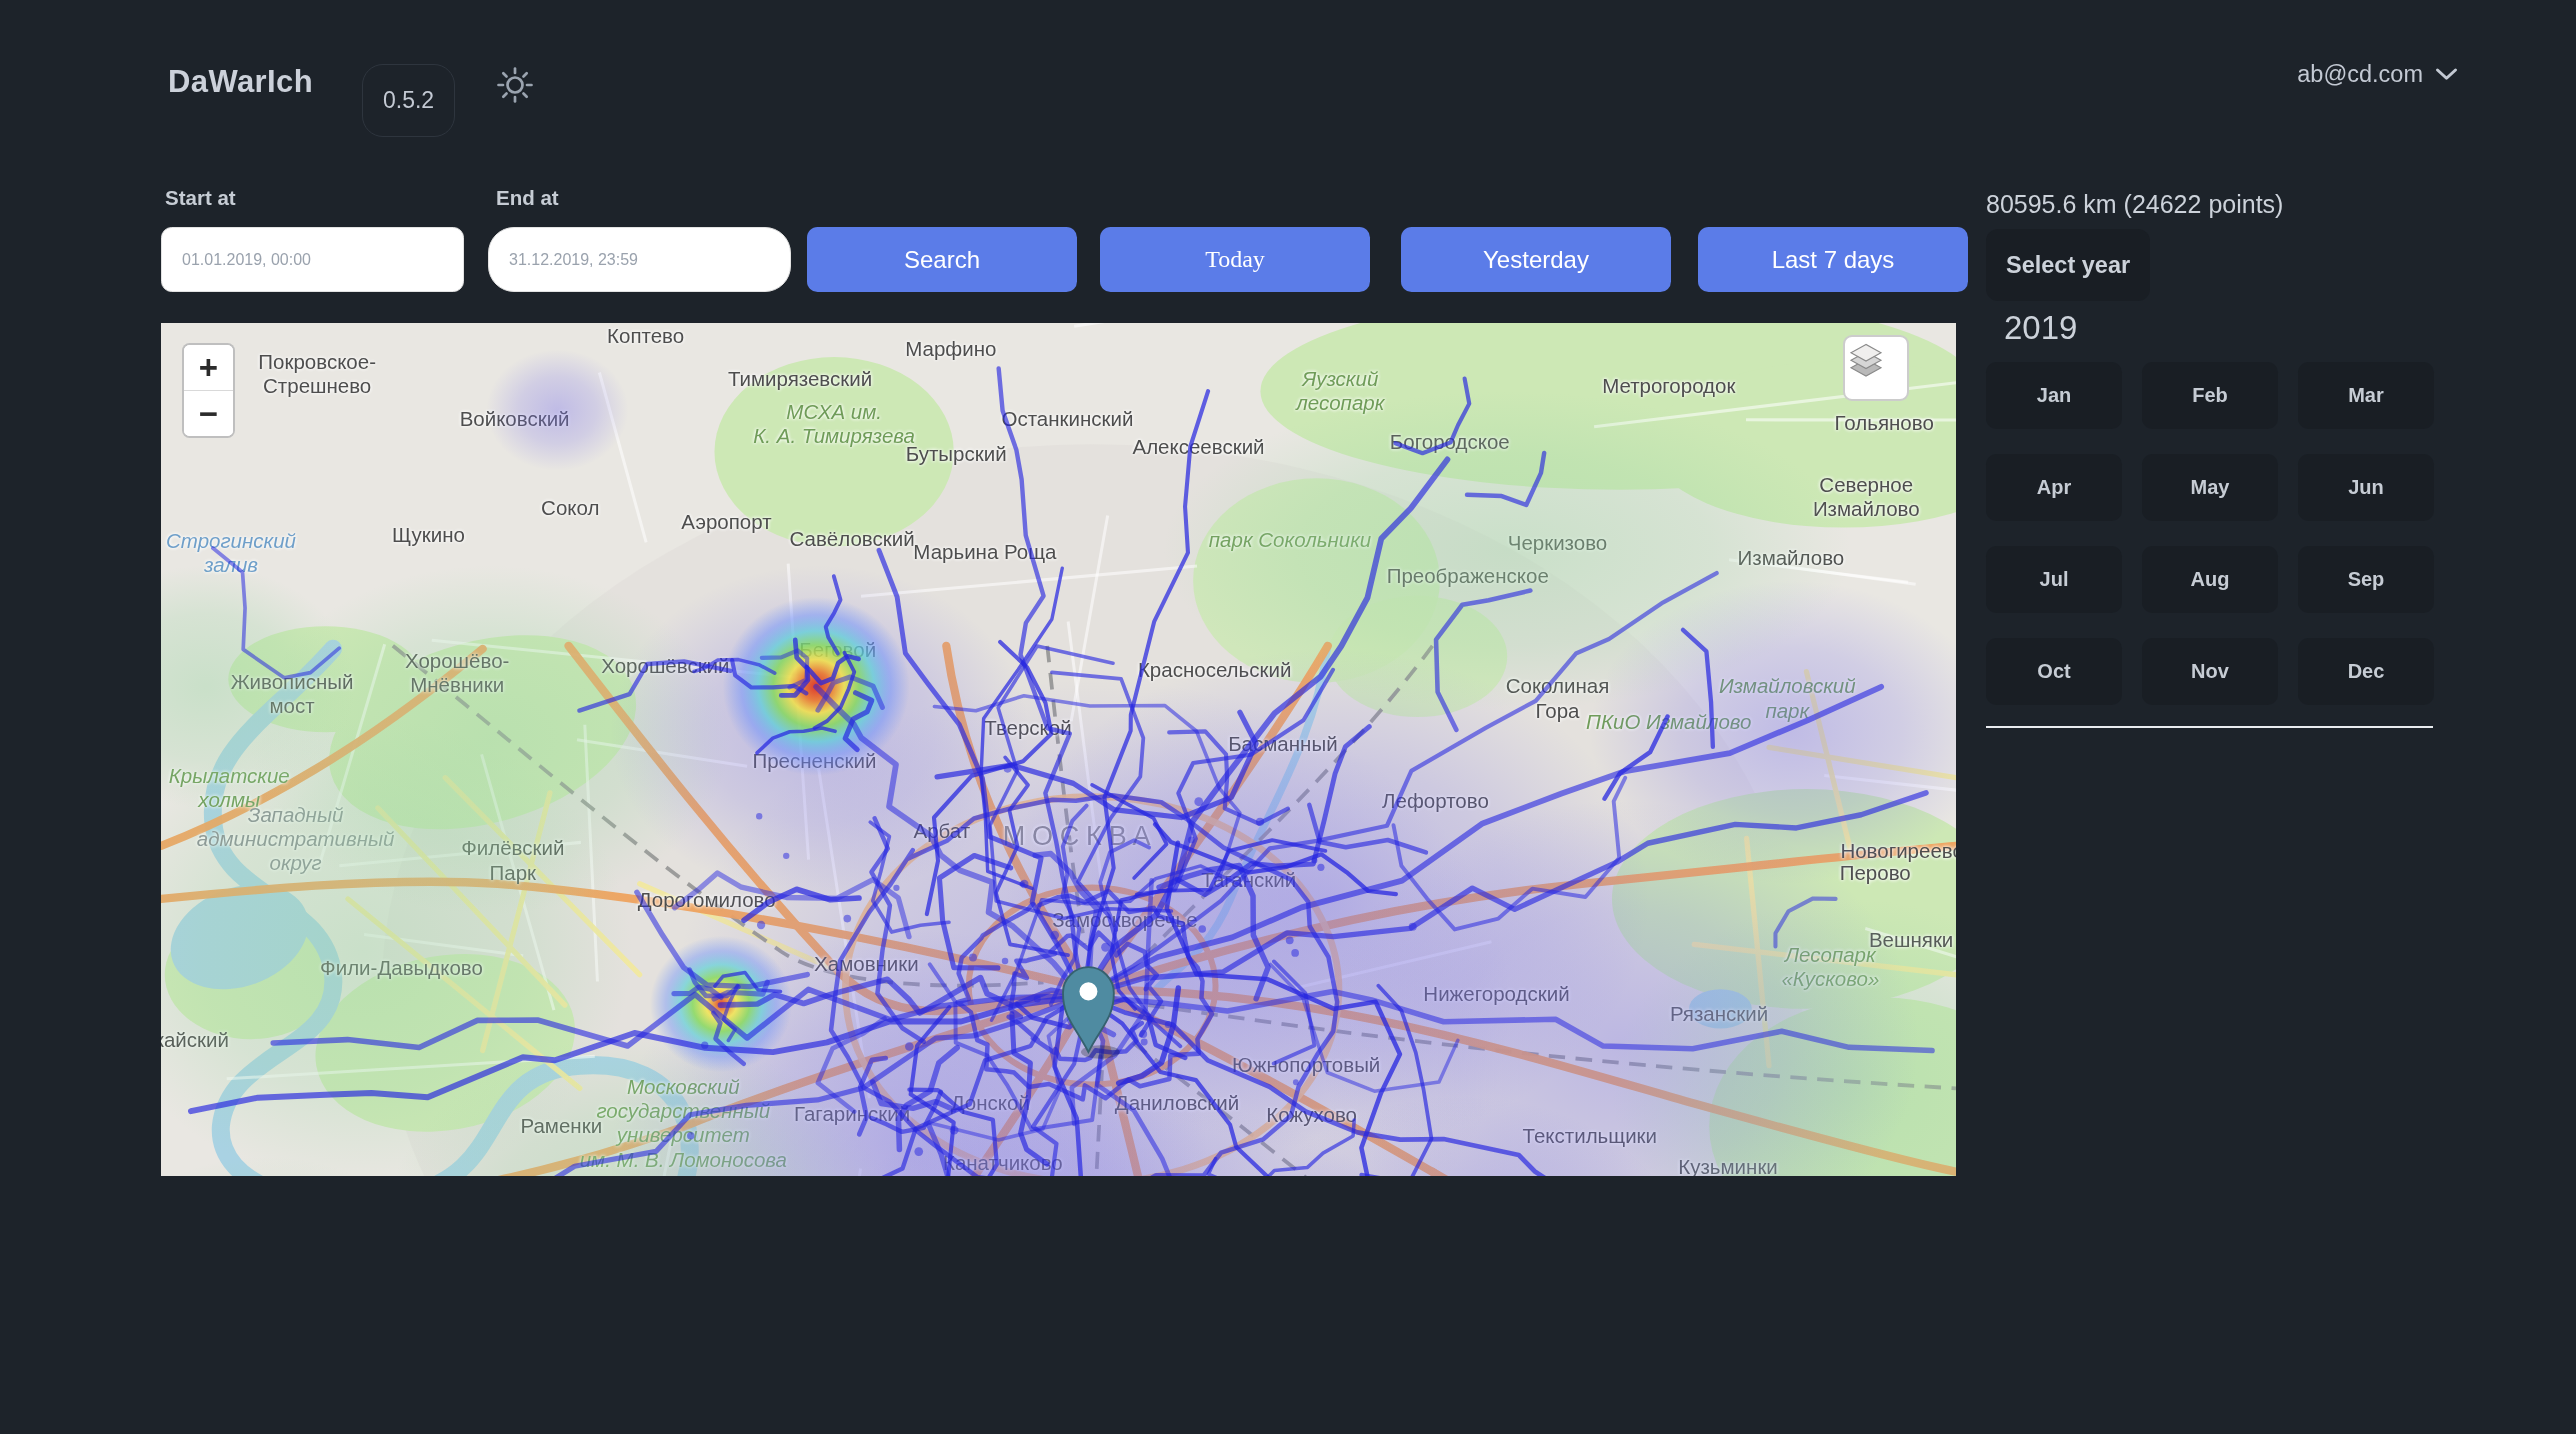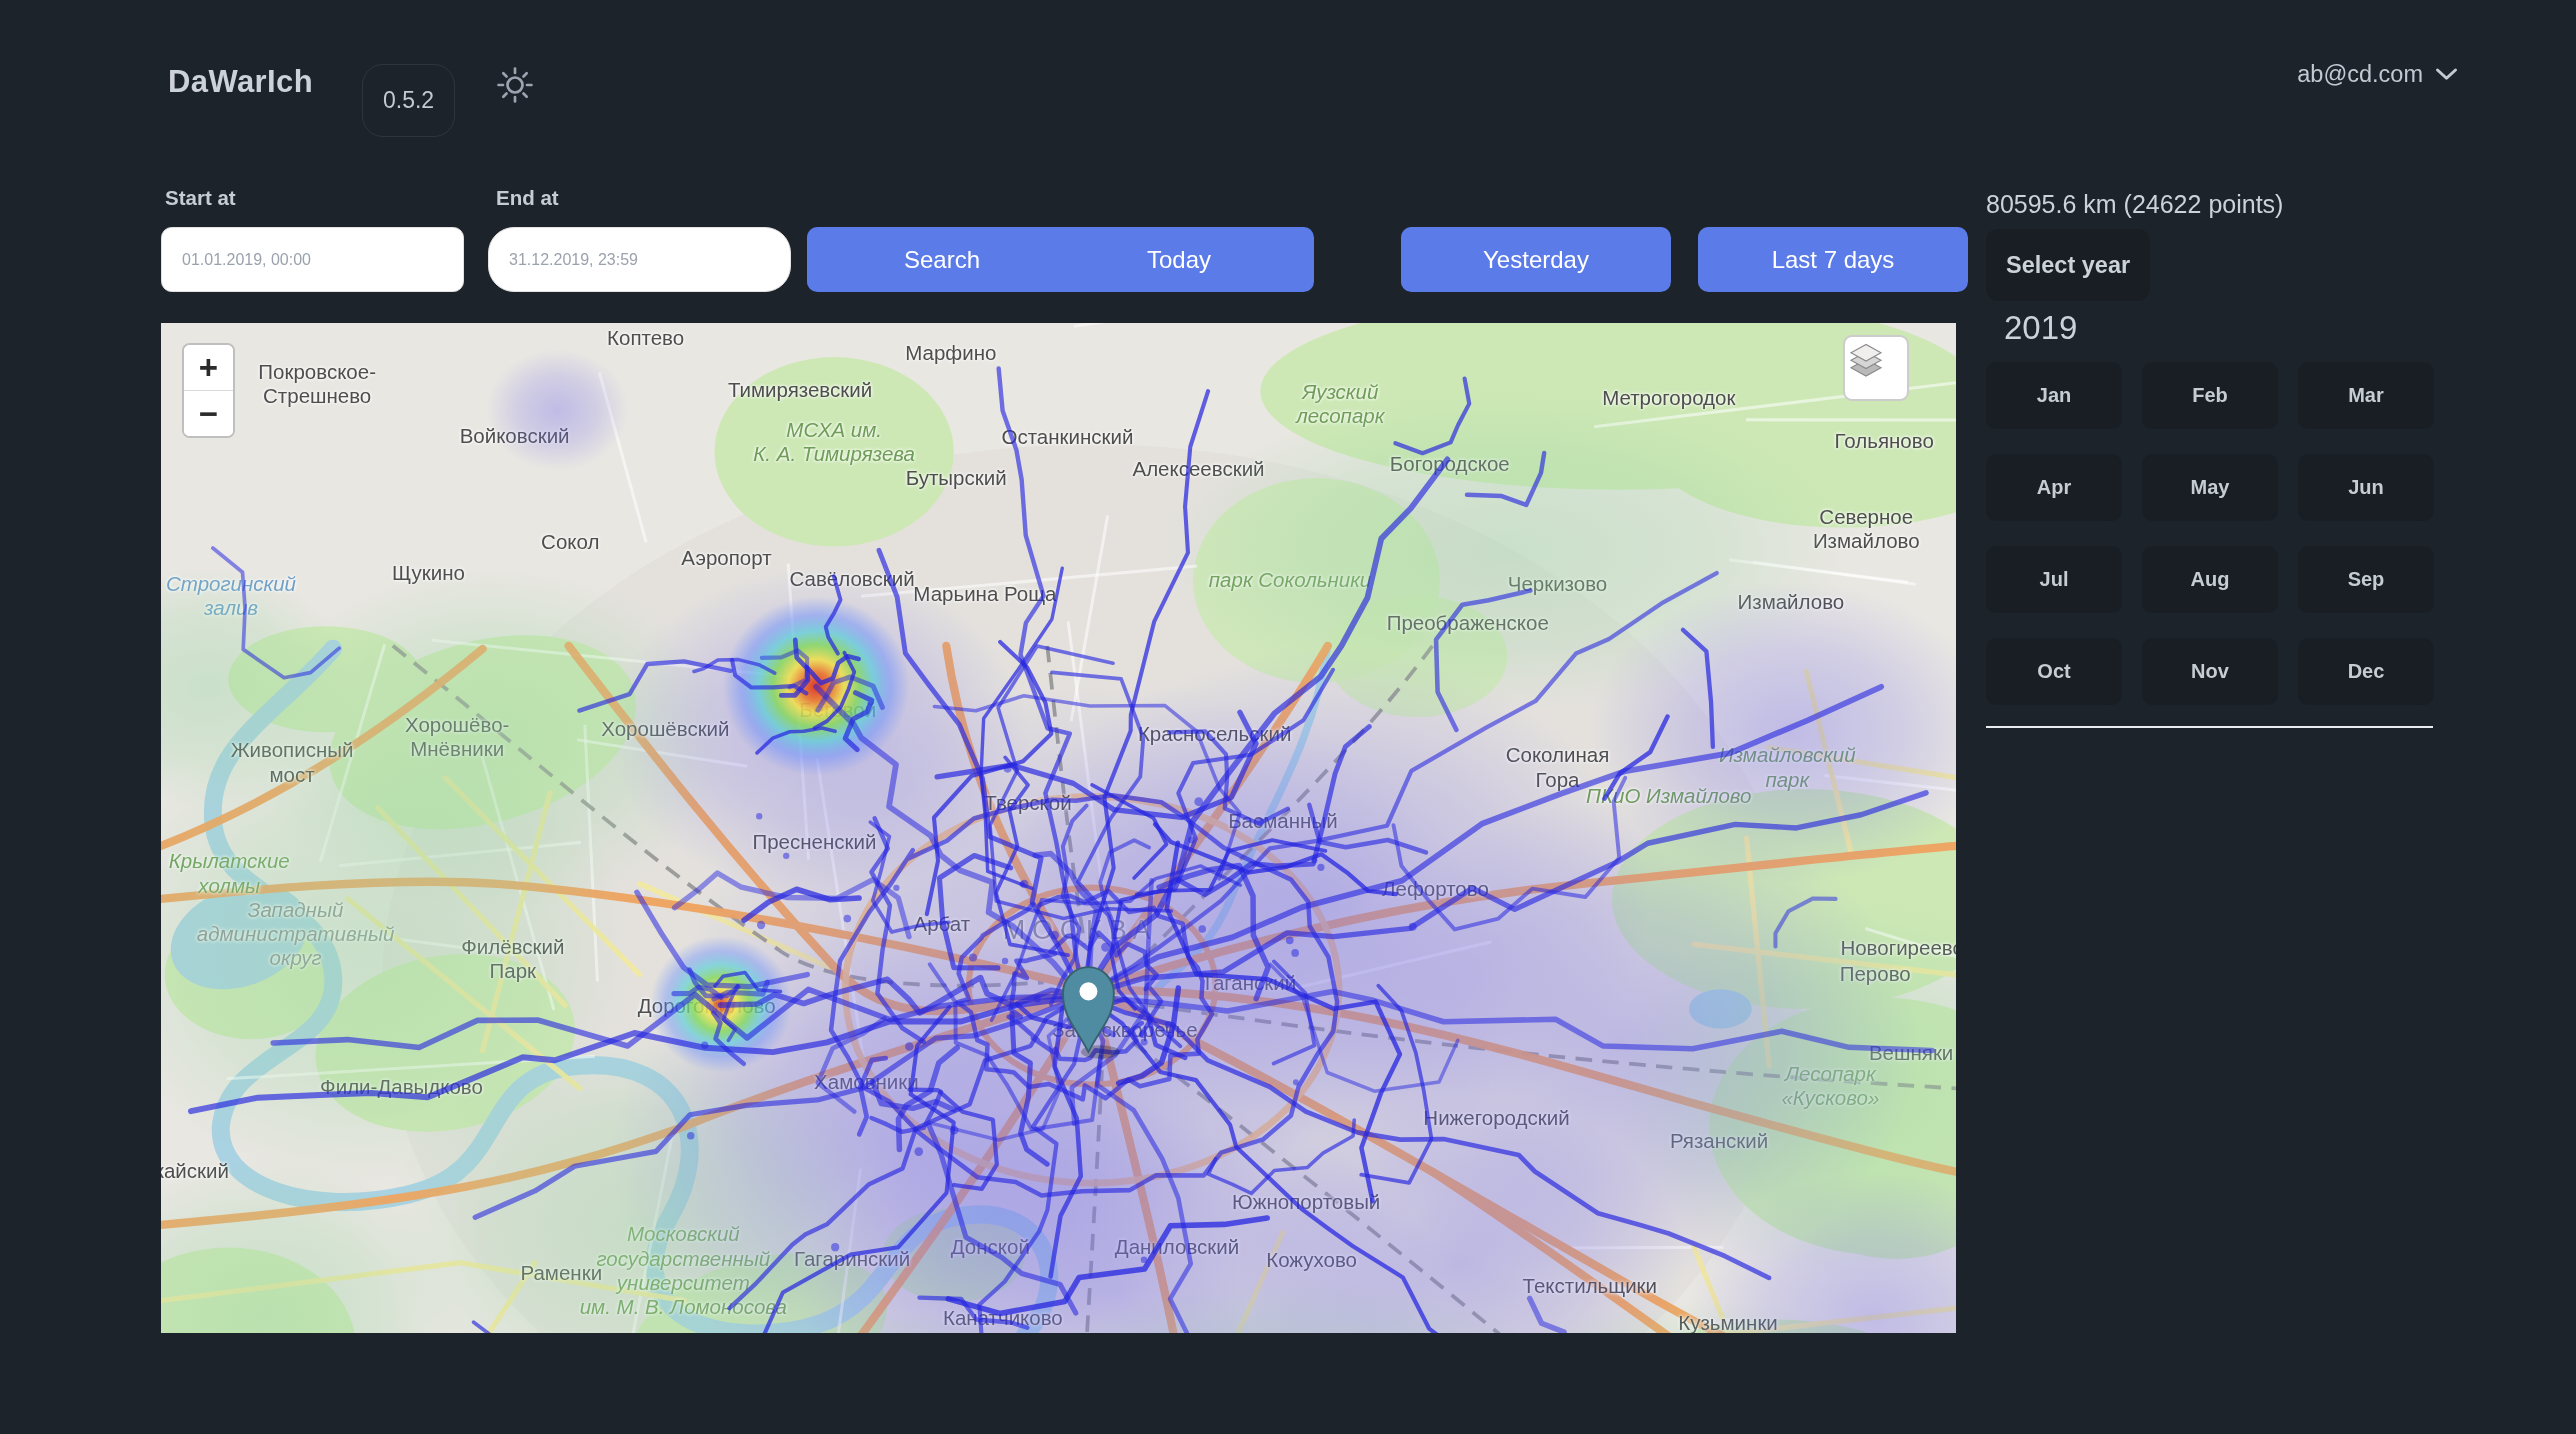--- a/index.html
+++ b/index.html
@@ -17,21 +17,21 @@
   #user-menu{position:absolute;right:118px;top:23px;display:flex;align-items:center;gap:12px;cursor:pointer;}
   #user-email{font-size:23.5px;color:#c3c9d3;}
   
   .field-label{position:absolute;top:186px;font-size:20.5px;font-weight:600;color:#c6ccd4;}
   .date-input{position:absolute;top:227px;width:303px;height:65px;background:#ffffff;border:0.8px solid #e2e2e2;
     border-radius:10.6px;font-size:16px;color:#9aa2ad;padding:0 20px;box-sizing:border-box;
     font-family:"Liberation Sans",sans-serif;outline:none;}
   .action-btn{position:absolute;top:227px;width:270px;height:65px;border:none;border-radius:10.6px;
     background:#5b7ce8;color:#ffffff;font-size:24px;font-family:"Liberation Sans",sans-serif;cursor:pointer;}
   
-  #map{position:absolute;left:161px;top:323px;width:1795px;height:1010px;background:#e9e7e2;overflow:hidden;cursor:grab;}
+  #map{position:absolute;left:161px;top:323px;width:1795px;height:853px;background:#e9e7e2;overflow:hidden;cursor:grab;}
   #map svg{position:absolute;left:0;top:0;}
   #map-labels{position:absolute;left:0;top:0;width:100%;height:100%;pointer-events:none;}
   .mlbl{position:absolute;transform:translate(-50%,-50%);white-space:pre-line;text-align:center;line-height:1.18;
     font-size:20.5px;color:#4e4e4e;text-shadow:0 0 3.8px #ffffff,0 0 3.8px #ffffff;}
   .mlbl.park{color:#6f9c58;font-style:italic;}
   .mlbl.water{color:#6f9fc9;font-style:italic;}
   .mlbl.area{color:#8a8f94;font-style:italic;}
   .mlbl.city{color:#8d8d8d;font-size:27px;letter-spacing:6.8px;font-weight:500;}
   
   #zoom-control{position:absolute;left:21px;top:20px;width:49px;background:#fff;border:2.3px solid rgba(0,0,0,.25);
@@ -82,21 +82,21 @@
     </svg>
   </div>
 </div>
 
 <div class="field-label" style="left:165px">Start at</div>
 <input class="date-input" style="left: 161px;" readonly="" value="01.01.2019, 00:00">
 <div class="field-label" style="left:496px">End at</div>
 <input class="date-input" style="left: 488px; border-radius: 26px;" readonly="" value="31.12.2019, 23:59">
 <div id="filter-buttons">
     <button class="action-btn" style="left: 807px;">Search</button>
-    <button class="action-btn" style="left: 1044px;">Today</button>
+    <button class="action-btn" style="left: 1100px; font-family: Liberation Serif, serif;">Today</button>
     <button class="action-btn" style="left: 1401px;">Yesterday</button>
     <button class="action-btn" style="left: 1698px;">Last 7 days</button>
   </div>
 
 <div id="map">
 
   <svg id="base-svg" width="1795" height="1111" viewBox="0 0 2400 1466" preserveAspectRatio="none">
     <rect x="0" y="0" width="2400" height="1466" fill="#e9e7e2"></rect>
     <ellipse cx="1245" cy="880" rx="950" ry="720" fill="#e0ddd8" opacity="0.55"></ellipse>
 

